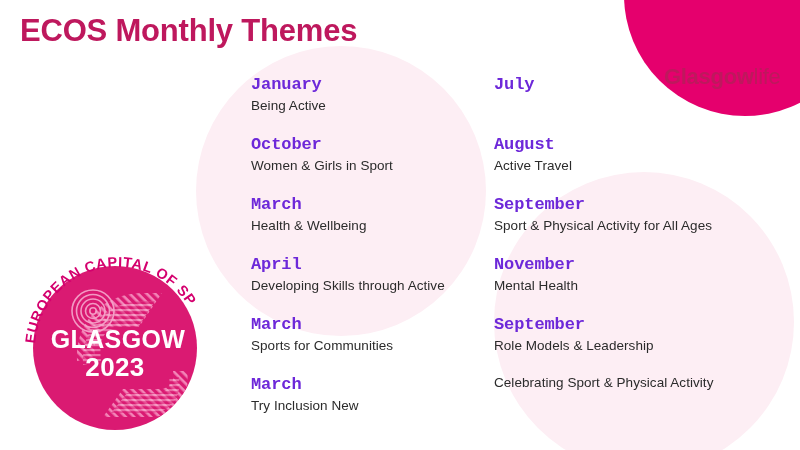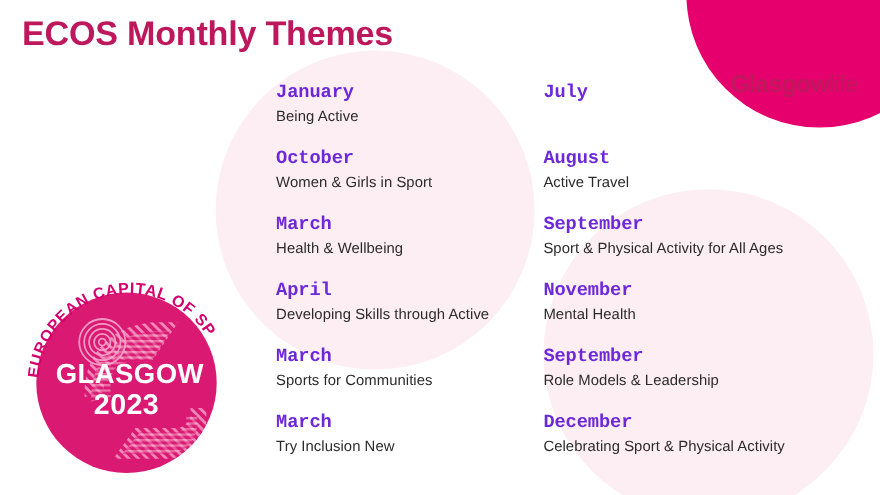--- a/index.html
+++ b/index.html
@@ -175,21 +175,20 @@
     </div>
     <div class="month-entry">
       <div class="month-name">November</div>
       <div class="month-theme">Mental Health</div>
     </div>
     <div class="month-entry">
       <div class="month-name">September</div>
       <div class="month-theme">Role Models &amp; Leadership</div>
     </div>
     <div class="month-entry">
-      <div class="month-name">December</div>
       <div class="month-theme">Celebrating Sport &amp; Physical Activity</div>
     </div>
   </div>
 
   <div id="ecos-logo">
     <svg width="186" height="186" viewBox="0 0 186 186" xmlns="http://www.w3.org/2000/svg">
       <defs>
 
         <path id="arcPath" d="M 16,99 A 83,83 0 0 1 170,58" fill="none"></path>
 

